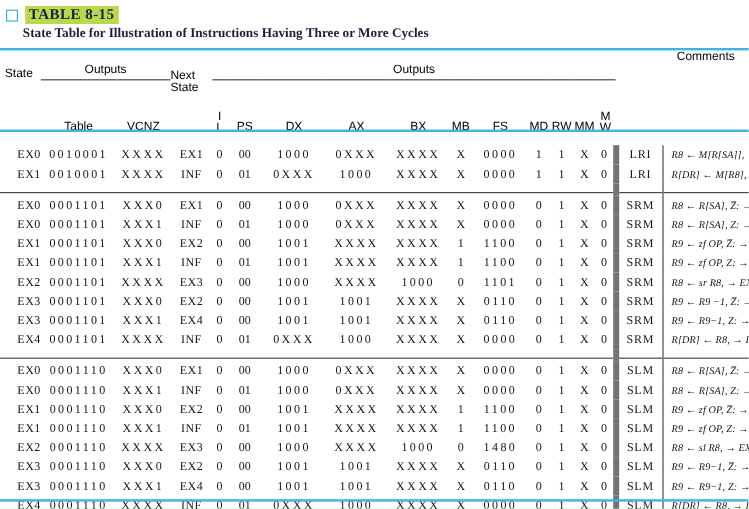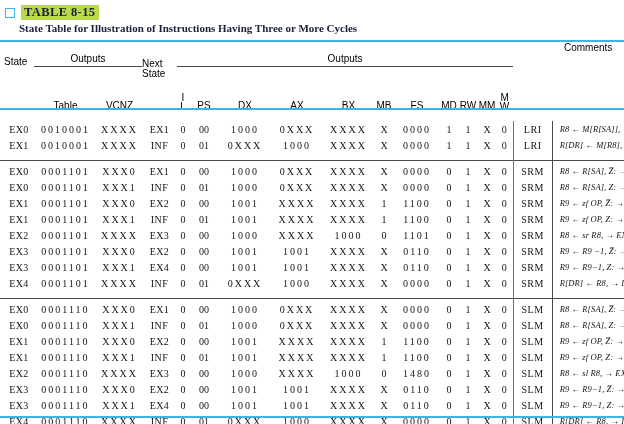--- a/index.html
+++ b/index.html
@@ -40,24 +40,24 @@
   th.gh-state { text-align:left; vertical-align:top; padding:14px 0 0 4px; }
   th.gh-group { vertical-align:bottom; border-bottom:1px solid #4a4a4a; padding-bottom:2px; }
   th.gh-next  { text-align:left; vertical-align:top; padding-top:17px; line-height:10px; white-space:pre-line; }
   th.gh-comments { vertical-align:top; }
   th.stack { white-space:pre-line; line-height:9px; }
 
   tbody td {
     height:16px; font-family:"Liberation Serif", serif; font-size:10px; color:#141414;
     text-align:center; padding:0; white-space:nowrap; overflow:visible; vertical-align:middle;
   }
-  td.state   { text-align:center; padding-left:4px; letter-spacing:.4px; }
+  td.state   { text-align:right; padding-left:4px; letter-spacing:.4px; }
   td.next    { letter-spacing:.4px; }
   td.code    { letter-spacing:2px; }
-  td.instr   { border-left:1px solid #737373; border-right:1px solid #4a4a4a; letter-spacing:.6px;margin-left:18px; }
+  td.instr   { border-left:5px solid #737373; border-right:1px solid #4a4a4a; letter-spacing:.6px;margin-left:18px; }
   td.comment { text-align:left; padding-left:7px; font-size:8.5px; font-style:italic; letter-spacing:.1px; }
 
   tr.sep td { height:10px; }
   tr.sep .line { margin-top:4px; height:0; border-top:1px solid #4a4a4a; width:100%; }
 </style>
 </head>
 <body style="--accent: #3fb3e4; --highlight: #b9d84c; --navy: #1b1f3b;">
 
 <div class="page">
 

